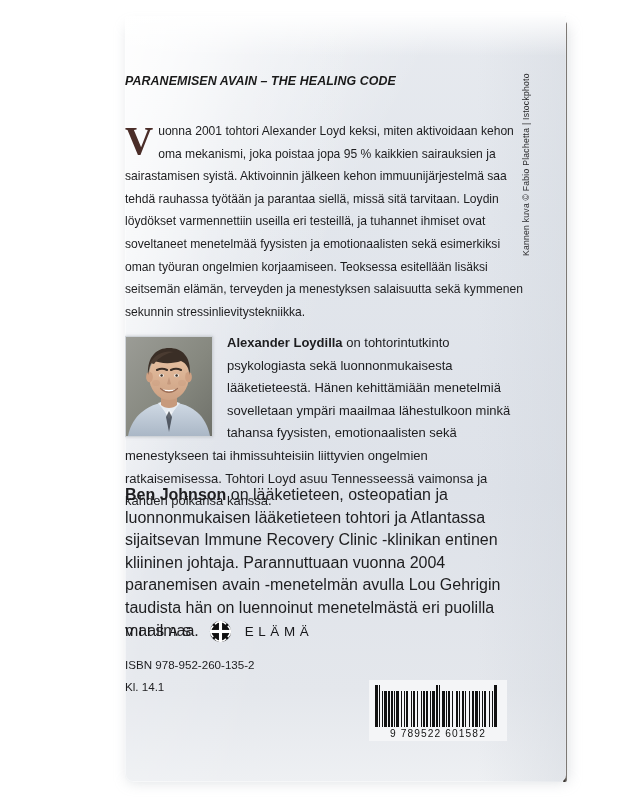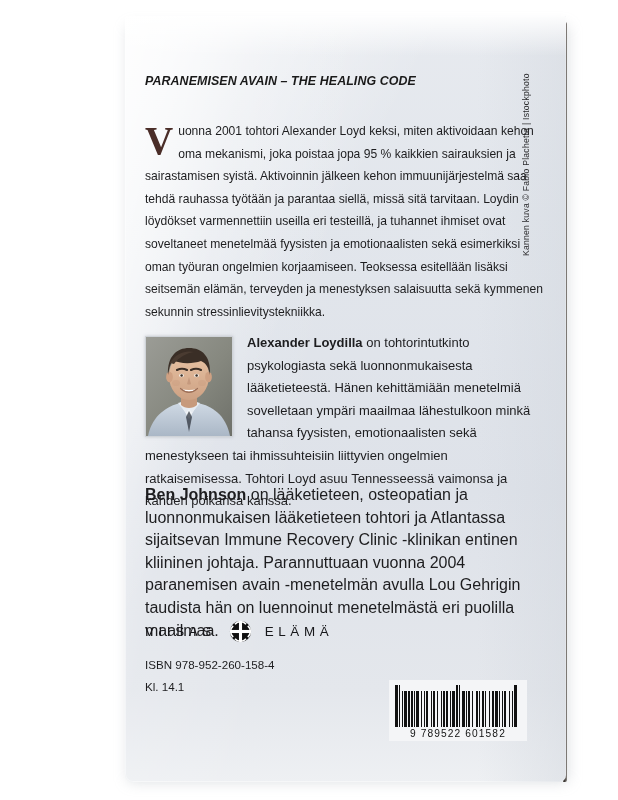--- a/index.html
+++ b/index.html
@@ -78,21 +78,21 @@
   }
 
   
   #content {
     position: absolute;
     left: 0; top: 0;
     width: 441px;
     height: 766px;
   }
 
-  .block { position: absolute; margin-left: 20px; }
+  .block { position: absolute; }
 
   
   #headline {
     left: 0px;
     top: 58px;
     width: 420px;
     padding-left: 0px;
   }
   .head-line1, .head-line2 {
     font-style: italic;
@@ -323,21 +323,21 @@
           <rect x="1.6" y="10.4" width="20.8" height="3.2" fill="#fff"></rect>
           <path d="M6.2 4.4 A7.6 7.6 0 0 1 17.8 4.4" fill="none" stroke="#fff" stroke-width="1.7"></path>
           <path d="M6.2 19.6 A7.6 7.6 0 0 0 17.8 19.6" fill="none" stroke="#fff" stroke-width="1.7"></path>
           <path d="M4.4 6.2 A7.6 7.6 0 0 0 4.4 17.8" fill="none" stroke="#fff" stroke-width="1.7"></path>
           <path d="M19.6 6.2 A7.6 7.6 0 0 1 19.6 17.8" fill="none" stroke="#fff" stroke-width="1.7"></path>
         </svg>
         <span class="pub-word">ELÄMÄ</span>
       </div>
 
       <div class="block" id="imprint">
-        <div>ISBN 978-952-260-158-4</div>
+        <div>ISBN 978-952-260-135-2</div>
         <div>Kl. 14.1</div>
       </div>
 
       <div class="block" id="barcode-wrap">
         <div id="barcode-bars">
             <i style="width: 3px; background: rgb(17, 17, 17); height: 100%;"></i>
             <i style="width: 1px; background: transparent; height: 100%;"></i>
             <i style="width: 1px; background: rgb(17, 17, 17); height: 100%;"></i>
             <i style="width: 2px; background: transparent; height: 86%;"></i>
             <i style="width: 1px; background: rgb(17, 17, 17); height: 86%;"></i>

